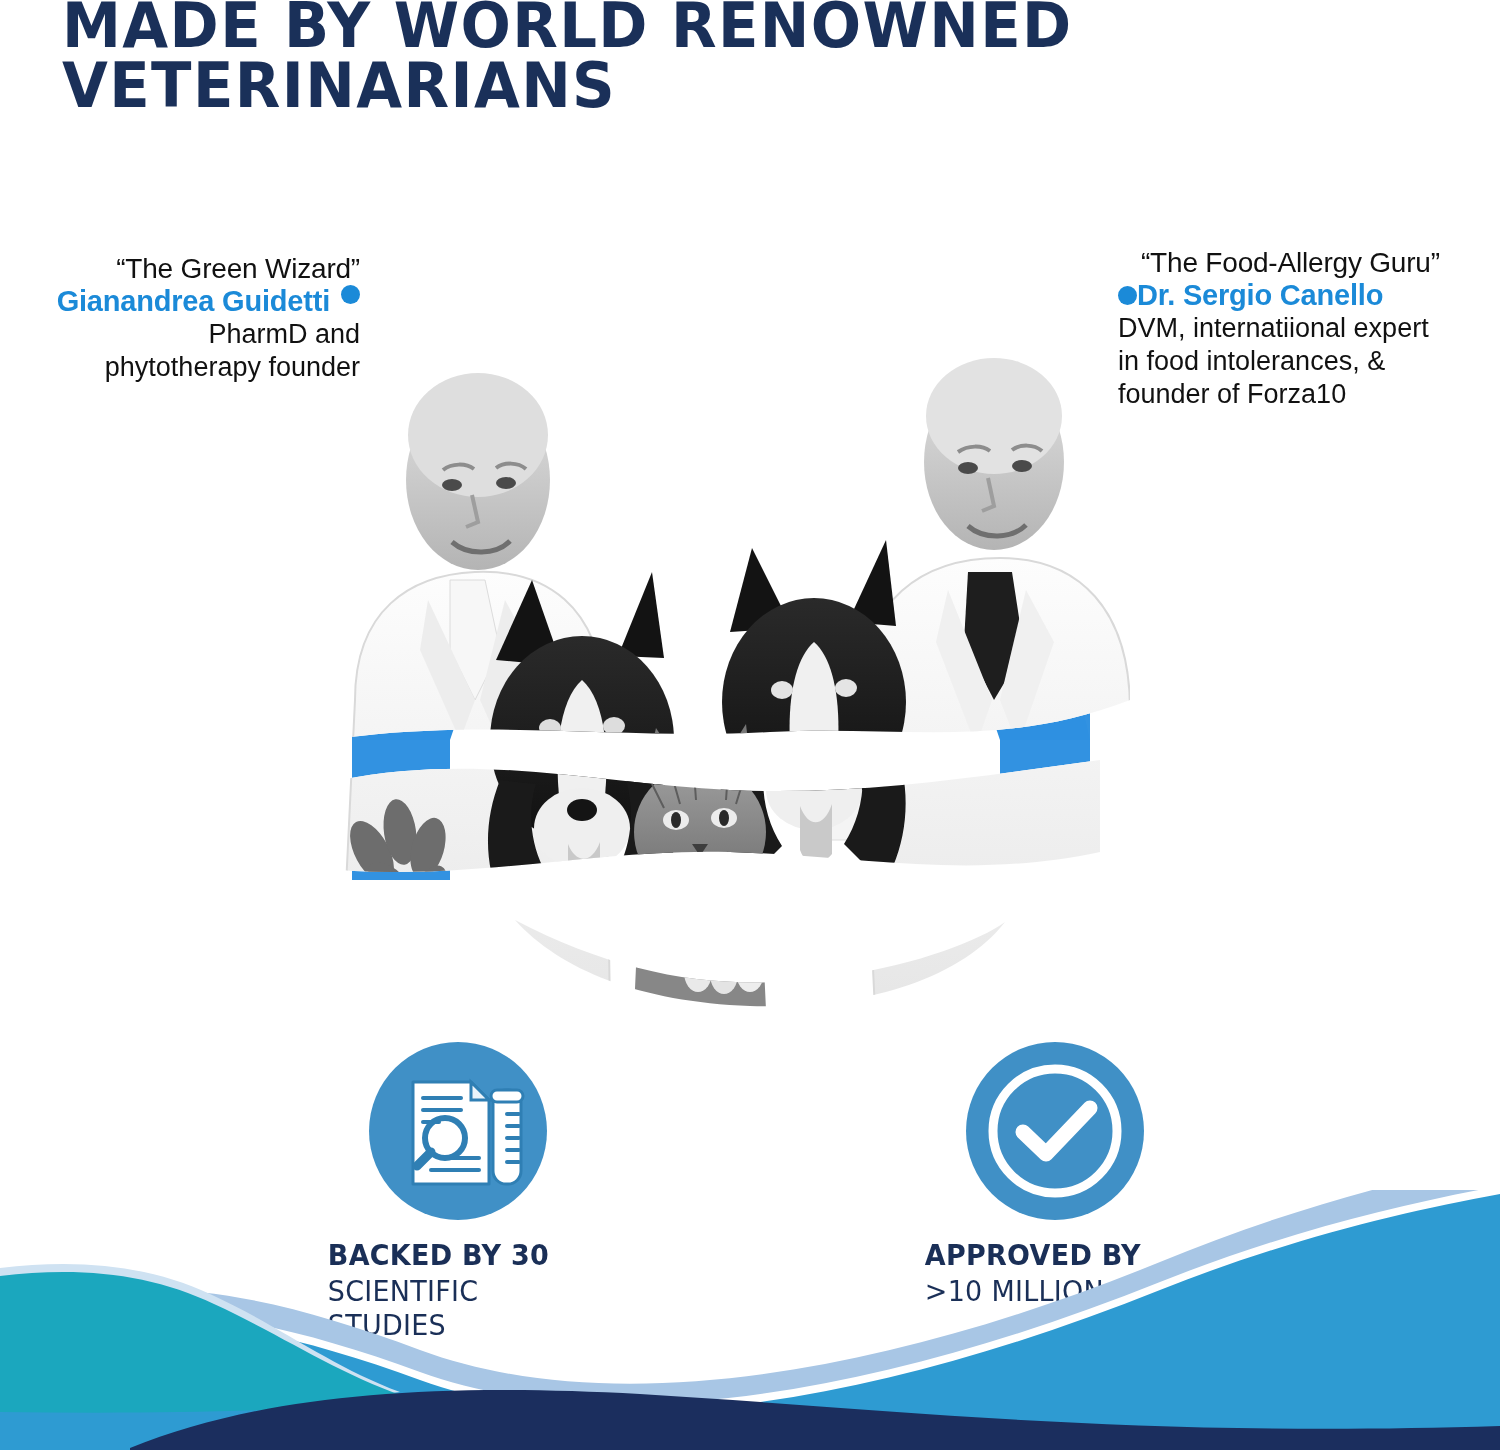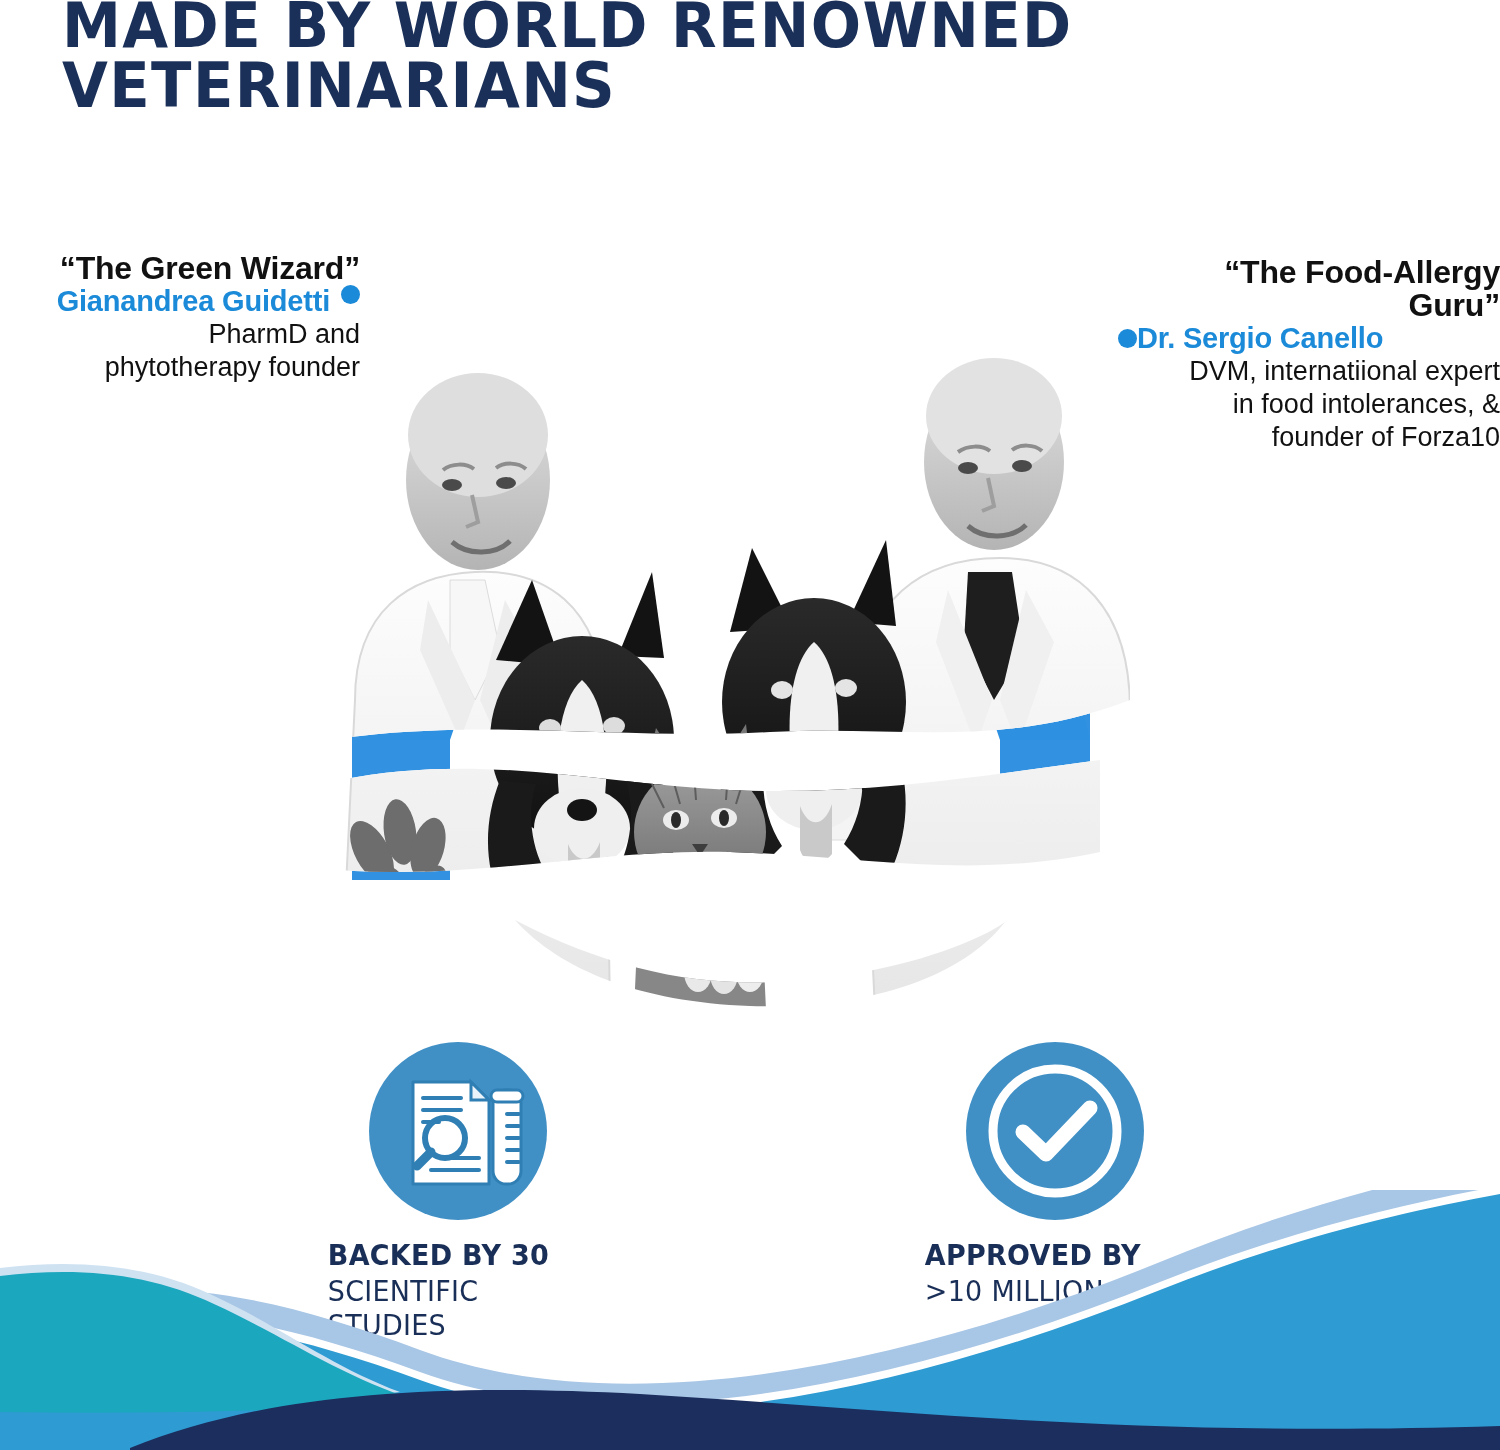--- a/index.html
+++ b/index.html
@@ -20,27 +20,27 @@
     line-height:60px;
     letter-spacing:1.5px;
     text-transform:uppercase;
     transform:scaleX(0.94);
     transform-origin:left top;
     white-space:pre-line;
   }
 
   
   .cap{position:absolute;font-size:27px;color:#111;line-height:33px;}
-  .cap .nick{font-weight:700;font-size:32px;color:#111;letter-spacing:-0.2px;padding-left:23px;}
+  .cap .nick{font-weight:400;font-size:28px;color:#111;letter-spacing:-0.2px;padding-left:23px;}
   .cap .person{color:#1B8AD8;font-weight:700;font-size:29px;letter-spacing:-0.2px;}
   .cap .role{color:#111;font-size:27px;font-weight:400;}
 
   .cap-left{left:0px;top:252px;width:360px;text-align:right;}
   .cap-left .nameline{display:flex;align-items:flex-start;justify-content:flex-end;gap:11px;}
-  .cap-right{left:1118px;top:256px;width:382px;text-align:right;}
+  .cap-right{left:1118px;top:246px;width:382px;text-align:left;}
   .cap-right .nameline{display:flex;align-items:center;justify-content:flex-start;}
 
   .dot{width:19px;height:19px;border-radius:50%;background:#1B8AD8;flex:0 0 auto;display:block;}
 
   
   .photo-wrap{position:absolute;left:300px;top:180px;width:830px;height:830px;}
 
   .arc{position:absolute;left:0;top:0;width:830px;height:830px;}
 
   

